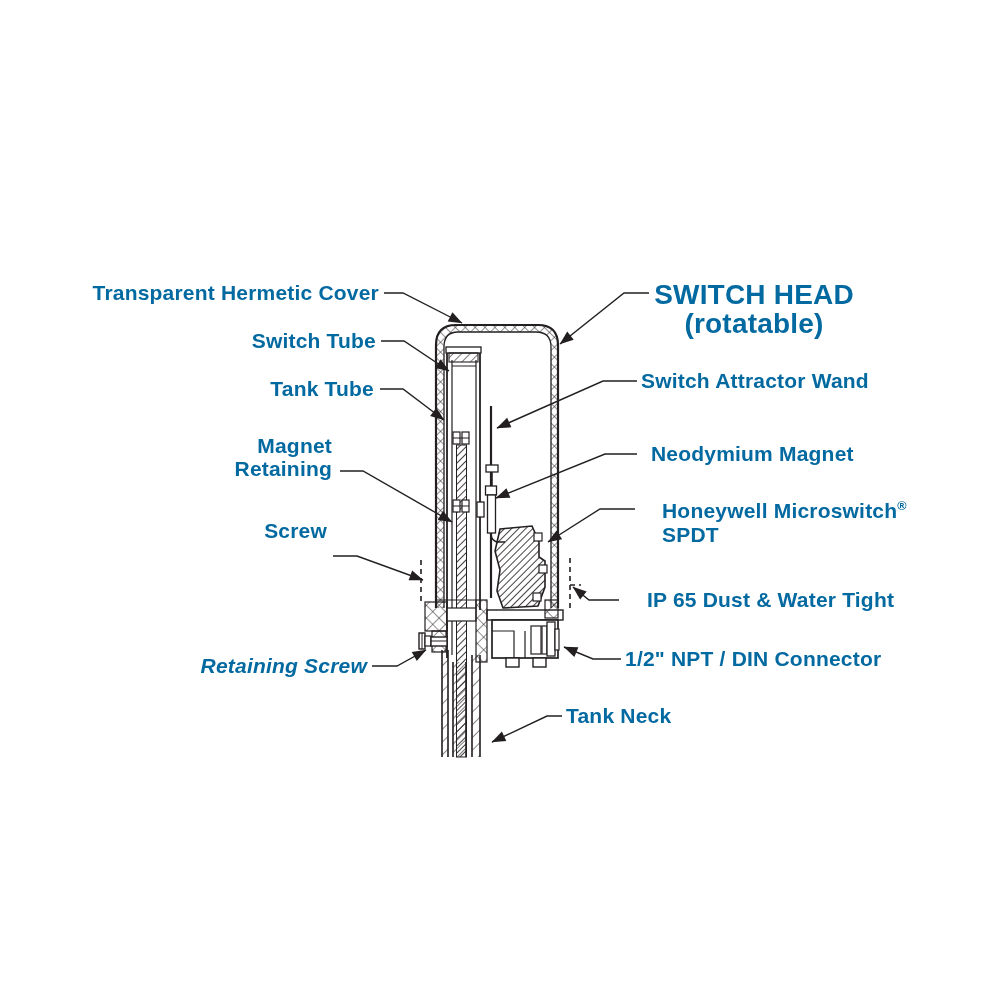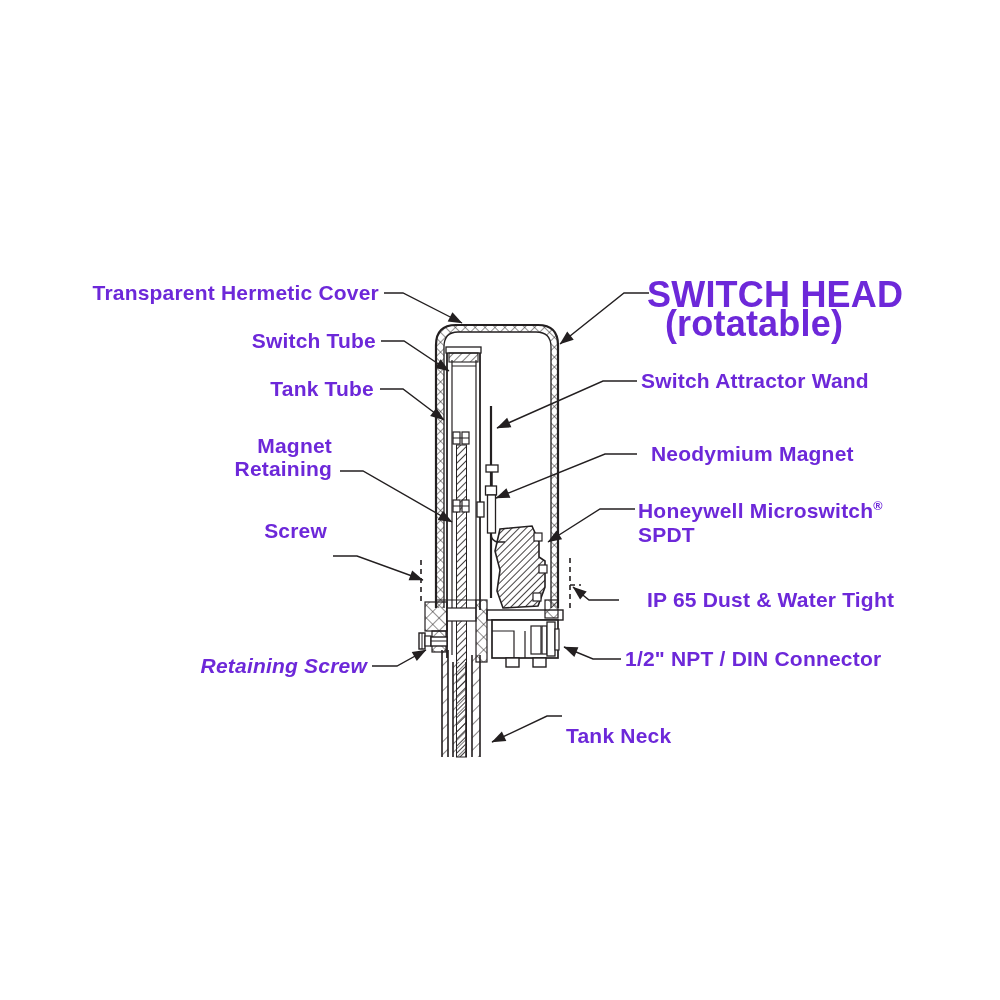--- a/index.html
+++ b/index.html
@@ -10,26 +10,26 @@
     overflow:hidden;
     font-family:"Liberation Sans",sans-serif;
   }
   .canvas svg{position:absolute;left:0;top:0;}
   .lbl{
     position:absolute;
     font-family:"Liberation Sans",sans-serif;
     font-weight:700;
     font-size:21px;
     line-height:23px;
-    color:#6d28d9;
+    color:#0369a1;
     white-space:nowrap;
     letter-spacing:0.2px;
   }
   .lbl.r{text-align:right;}
-  .lbl.big{font-size:36px;line-height:29px;text-align:center;}
+  .lbl.big{font-size:28px;line-height:29px;text-align:center;}
   .lbl sup{font-size:0.6em;vertical-align:super;line-height:0;}
 </style>
 </head>
 <body>
 
 <div class="canvas">
 
   <svg width="1000" height="1000" viewBox="0 0 1000 1000">
     <defs>
       <marker id="arr" viewBox="0 0 10 10" refX="9.2" refY="5" markerWidth="11" markerHeight="11" orient="auto">
@@ -162,21 +162,21 @@
     <div>Screw</div>
   </div>
   <div class="lbl r" style="top:654px;right:633px;font-style:italic;">Retaining Screw</div>
 
   <div class="lbl big" style="top:280px;left:647px;width:214px;">
     <div>SWITCH HEAD</div>
     <div>(rotatable)</div>
   </div>
   <div class="lbl" style="top:369px;left:641px;">Switch Attractor Wand</div>
   <div class="lbl" style="top:442px;left:641px;margin-left:10px;">Neodymium Magnet</div>
-  <div class="lbl" style="top:499px;left:638px;line-height:24px;">
+  <div class="lbl" style="top:499px;left:662px;line-height:24px;">
     <div><span>Honeywell Microswitch</span><sup>®</sup></div>
     <div>SPDT</div>
   </div>
   <div class="lbl" style="top:588px;left:623px;margin-left:24px;">IP 65 Dust &amp; Water Tight</div>
   <div class="lbl" style="top:647px;left:625px;">1/2" NPT / DIN Connector</div>
-  <div class="lbl" style="top:704px;left:566px;margin-top:20px;">Tank Neck</div>
+  <div class="lbl" style="top:704px;left:566px;">Tank Neck</div>
 
 </div>
 
 </body></html>

